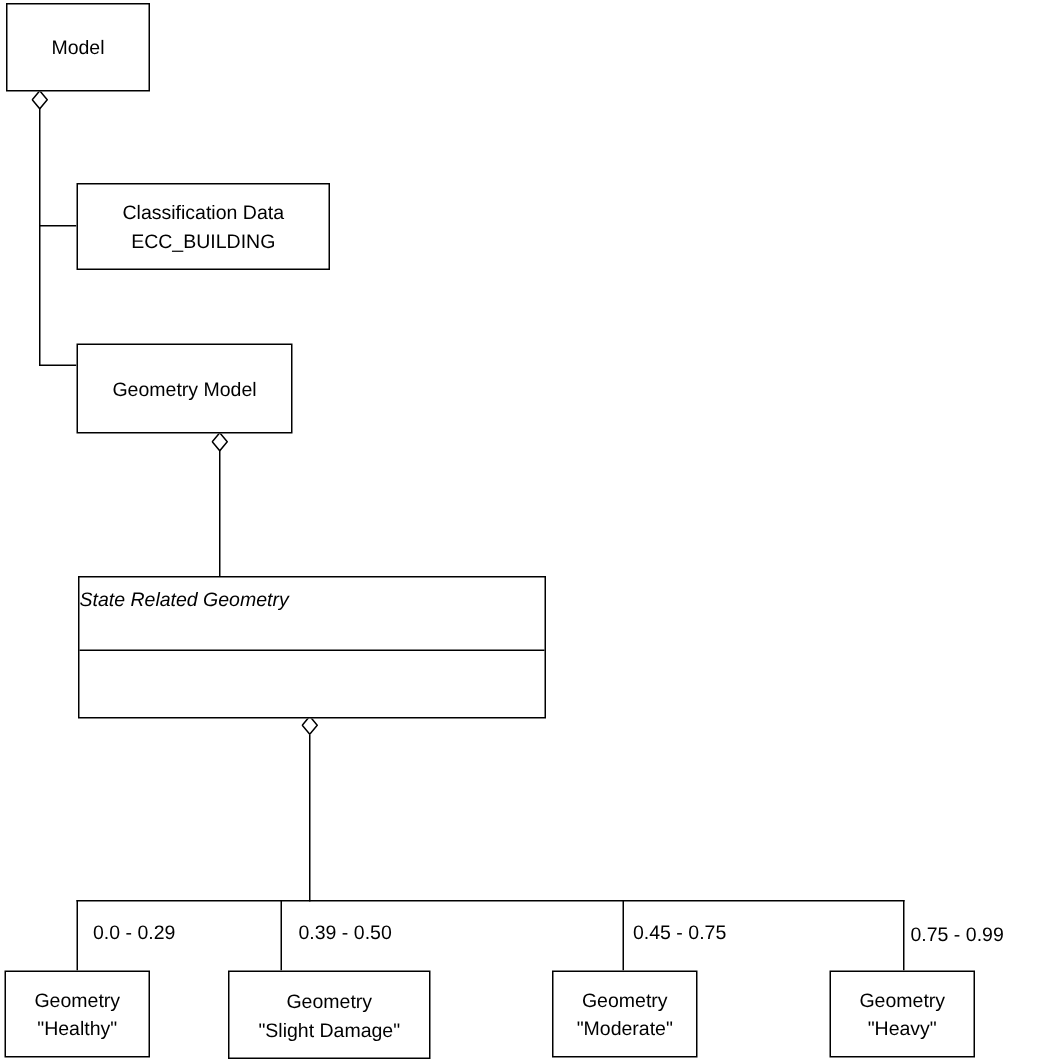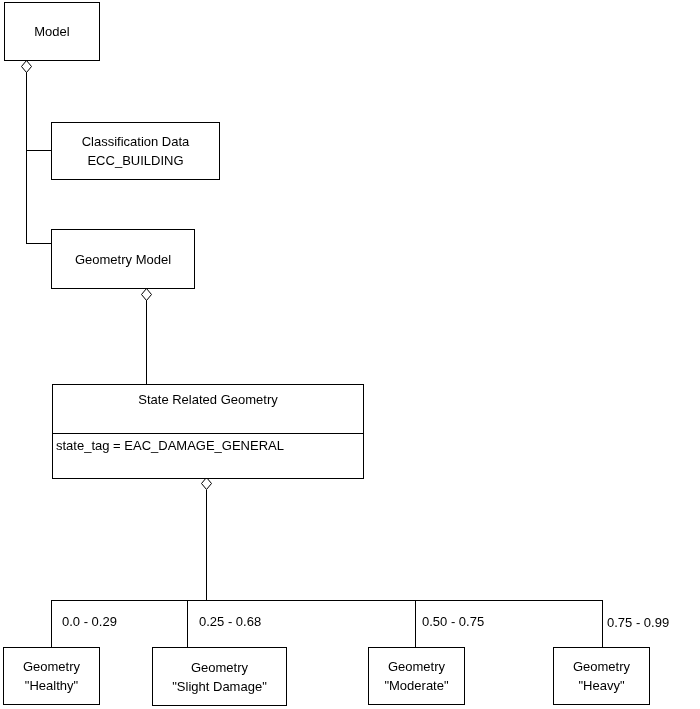--- a/index.html
+++ b/index.html
@@ -29,22 +29,22 @@
     text-align: center;
     line-height: 19px;
   }
   .node.compartmented {
     display: block;
     text-align: left;
   }
   .compartment-title {
     box-sizing: border-box;
     height: 48px;
-    text-align: center;
     padding-top: 5px;
+    font-style: italic;
   }
   .compartment-attrs {
     box-sizing: border-box;
     border-top: 1px solid #000000;
     padding: 3px 2px 0 3px;
     line-height: 18px;
     text-align: left;
   }
   .edge {
     position: absolute;
@@ -81,41 +81,40 @@
     <polygon points="5.5,0.5 10.5,6.5 5.5,12.5 0.5,6.5" fill="#ffffff" stroke="#000000" stroke-width="1"></polygon>
   </svg>
   <svg class="diamond" style="left:141px; top:288px;" width="11" height="13">
     <polygon points="5.5,0.5 10.5,6.5 5.5,12.5 0.5,6.5" fill="#ffffff" stroke="#000000" stroke-width="1"></polygon>
   </svg>
   <svg class="diamond" style="left:201px; top:477px;" width="11" height="13">
     <polygon points="5.5,0.5 10.5,6.5 5.5,12.5 0.5,6.5" fill="#ffffff" stroke="#000000" stroke-width="1"></polygon>
   </svg>
 
   <div class="edge-label" style="left:62px; top:614px;">0.0 - 0.29</div>
-  <div class="edge-label" style="left:199px; top:614px;">0.25 - 0.68</div>
-  <div class="edge-label" style="left:422px; top:614px;">0.50 - 0.75</div>
+  <div class="edge-label" style="left:199px; top:614px;">0.39 - 0.50</div>
+  <div class="edge-label" style="left:422px; top:614px;">0.45 - 0.75</div>
   <div class="edge-label" style="left:607px; top:615px;">0.75 - 0.99</div>
 
   <div class="node" style="left:4px; top:2px; width:96px; height:59px;">
     <span>Model</span>
   </div>
 
   <div class="node" style="left:51px; top:122px; width:169px; height:58px;">
     <span>Classification Data</span>
     <span>ECC_BUILDING</span>
   </div>
 
   <div class="node" style="left:51px; top:229px; width:144px; height:60px;">
     <span>Geometry Model</span>
   </div>
 
   <div class="node compartmented" style="left:52px; top:384px; width:312px; height:95px;">
     <div class="compartment-title">State Related Geometry</div>
     <div class="compartment-attrs">
-      <div>state_tag = EAC_DAMAGE_GENERAL</div>
     </div>
   </div>
 
   <div class="node" style="left:3px; top:647px; width:97px; height:58px;">
     <span>Geometry</span>
     <span>"Healthy"</span>
   </div>
 
   <div class="node" style="left:152px; top:647px; width:135px; height:59px;">
     <span>Geometry</span>

